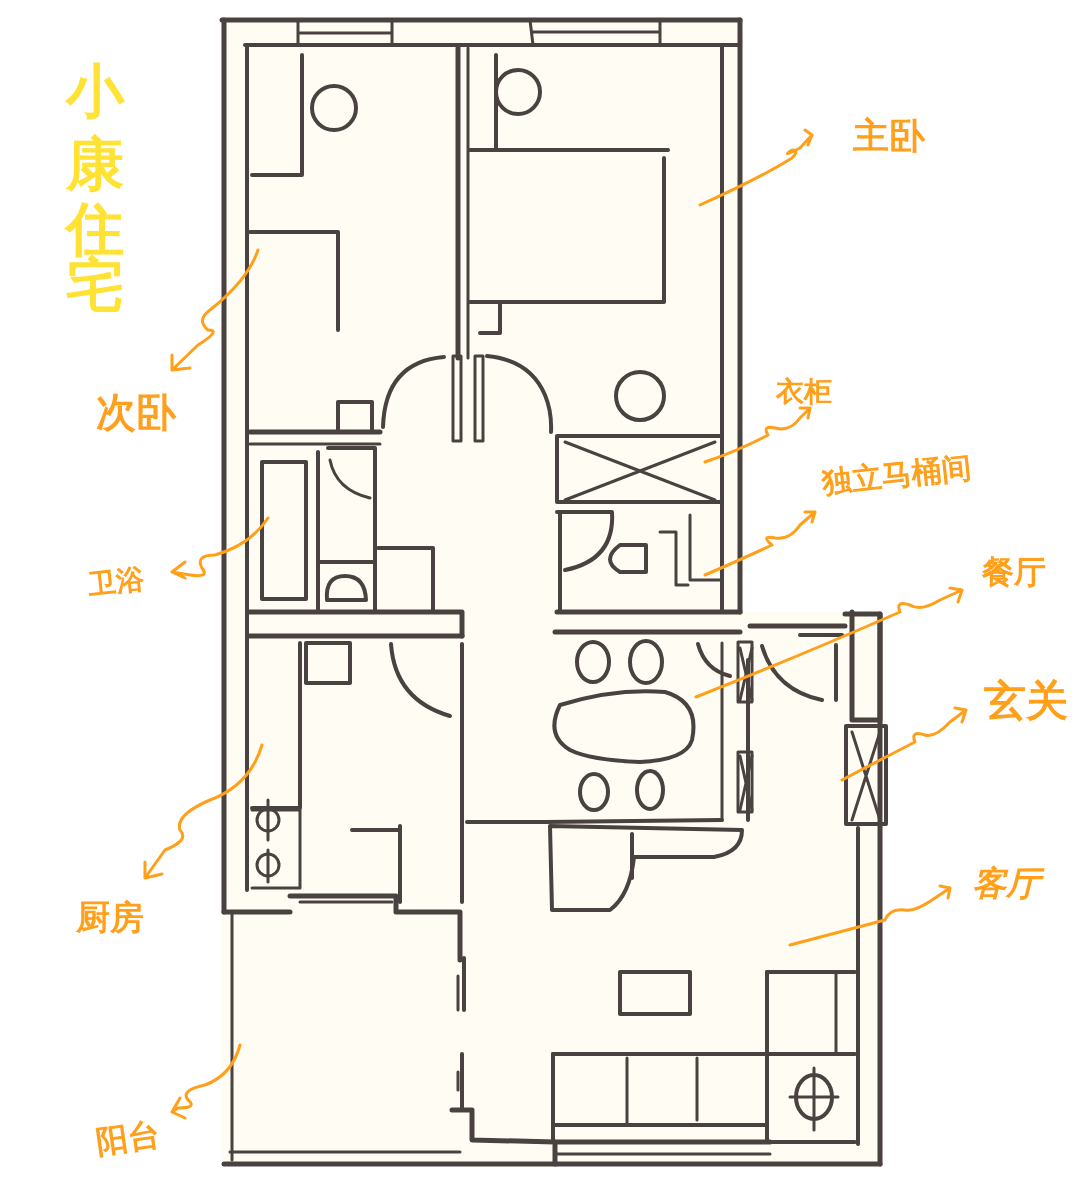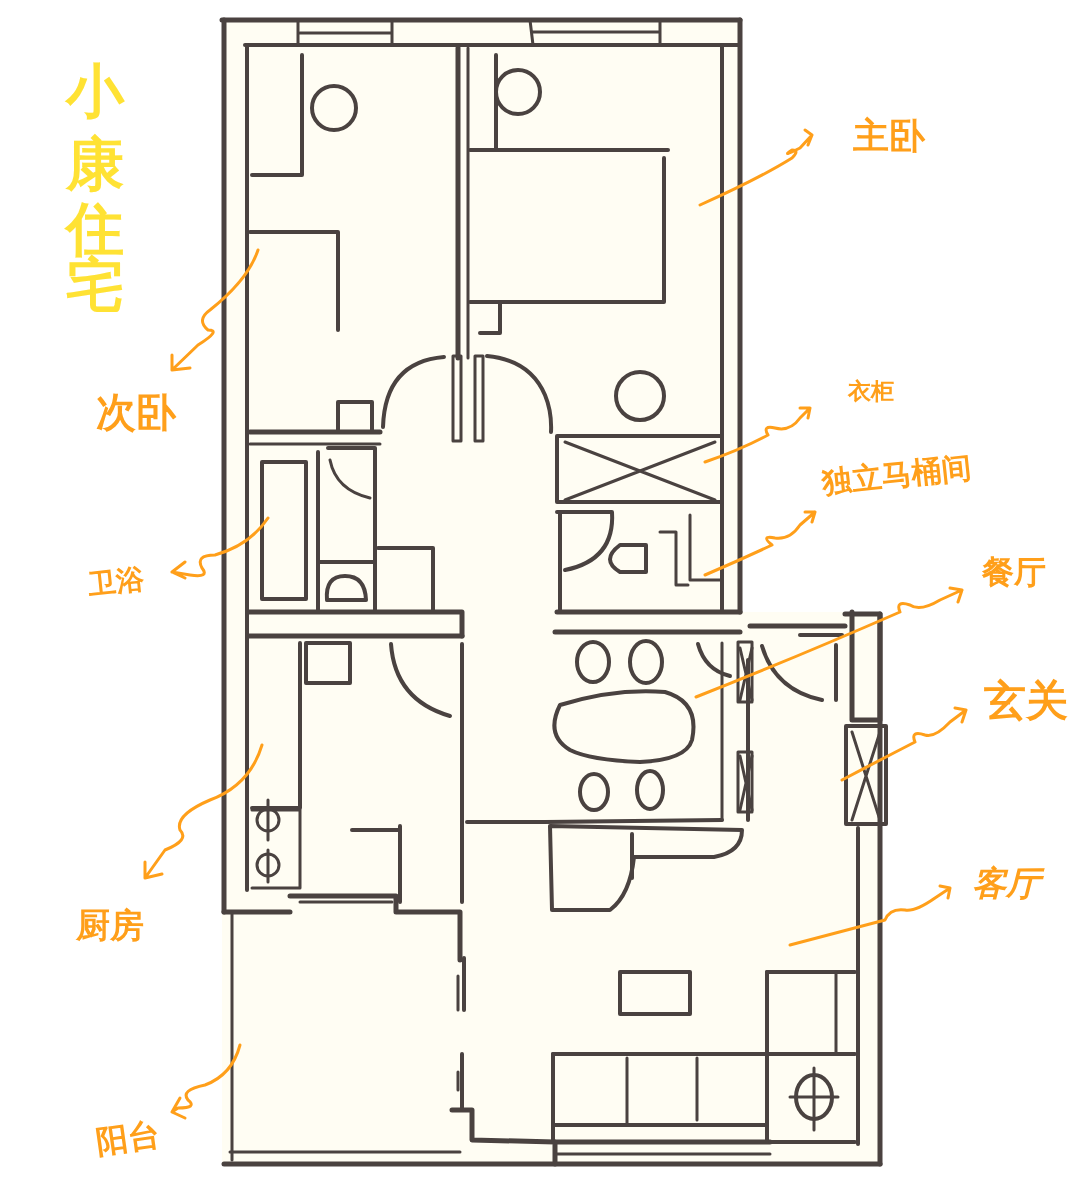--- a/index.html
+++ b/index.html
@@ -195,20 +195,20 @@
 
 <div>
   <div class="title-char" style="top:62px;">小</div>
   <div class="title-char" style="top:135px;">康</div>
   <div class="title-char" style="top:200px;">住</div>
   <div class="title-char" style="top:256px;">宅</div>
 </div>
 
 <div class="room-label" style="left:832px; top:118px; font-size:36px;margin-left:21px;">主卧</div>
 <div class="room-label" style="left:96px; top:392px; font-size:40px;">次卧</div>
-<div class="room-label" style="left:848px; top:380px; font-size:23px;">衣柜</div>
+<div class="room-label" style="left:776px; top:380px; font-size:28px;font-family:Liberation Mono, monospace;">衣柜</div>
 <div class="room-label" style="left:822px; top:468px; font-size:30px; transform:rotate(-6deg); transform-origin:left center;">独立马桶间</div>
 <div class="room-label" style="left:88px; top:568px; font-size:28px; transform:rotate(-6deg);">卫浴</div>
 <div class="room-label" style="left:982px; top:556px; font-size:32px;">餐厅</div>
 <div class="room-label" style="left:984px; top:680px; font-size:42px;">玄关</div>
-<div class="room-label" style="left:76px; top:900px; font-size:34px;margin-top:8px;">厨房</div>
+<div class="room-label" style="left:76px; top:900px; font-size:34px;">厨房</div>
 <div class="room-label" style="left:972px; top:866px; font-size:34px;font-style:italic;">客厅</div>
 <div class="room-label" style="left:96px; top:1122px; font-size:32px; transform:rotate(-8deg);">阳台</div>
 
 </body></html>

